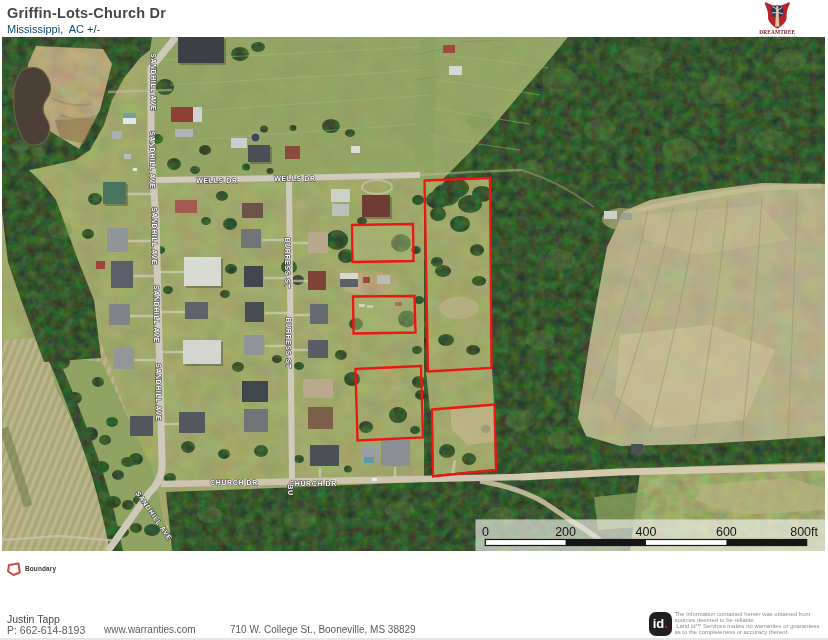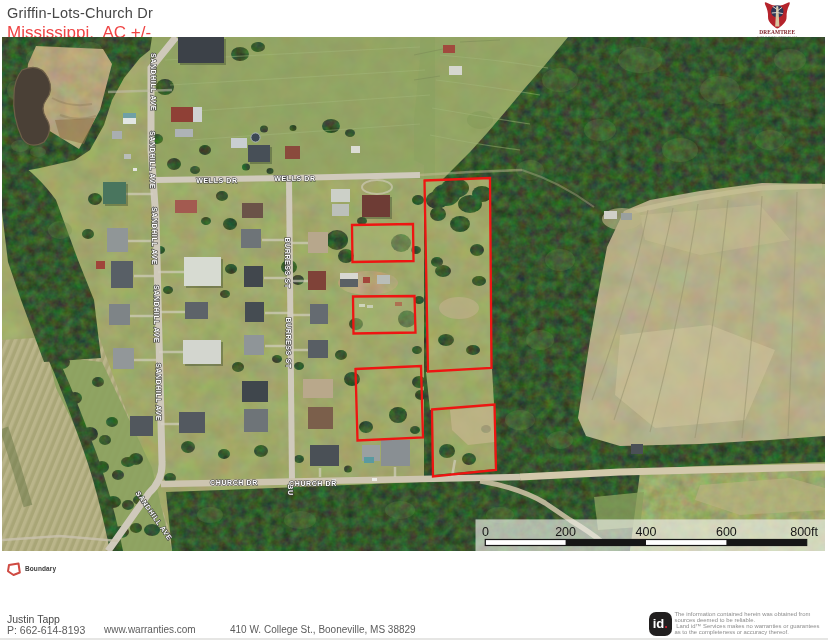--- a/index.html
+++ b/index.html
@@ -3,23 +3,23 @@
 <meta charset="utf-8">
 <style>
   html,body{margin:0;padding:0}
   body{width:828px;height:640px;position:relative;background:#ffffff;
        font-family:"Liberation Sans",sans-serif;overflow:hidden}
   .abs{position:absolute}
 </style>
 </head>
 <body>
 
-<div class="abs" style="left:7px;top:5px;font-size:14.5px;font-weight:normal;color:#474747;letter-spacing:.2px">Griffin-Lots-Church Dr</div>
-
-<div class="abs" style="left:7px;top:22.5px;font-size:17px;color:#ef4444">Mississippi,&nbsp; AC +/-</div>
+<div class="abs" style="left:7px;top:5px;font-size:14.5px;font-weight:bold;color:#474747;letter-spacing:.2px">Griffin-Lots-Church Dr</div>
+
+<div class="abs" style="left:7px;top:22.5px;font-size:11px;color:#0c4a6e">Mississippi,&nbsp; AC +/-</div>
 
 <svg class="abs" style="left:748px;top:0px" width="60" height="38" viewBox="748 0 60 38">
   <path d="M766.3,2.6 Q772,5.9 777.3,6 Q782.6,5.9 788.3,2.6 Q790.6,1.5 789.5,4.5 Q786.3,11 786.6,16.6 Q786.9,21.7 781.9,25.4 Q778.5,28.3 777.3,28.6 Q776.1,28.3 772.7,25.4 Q767.7,21.7 768,16.6 Q768.3,11 765.1,4.5 Q764,1.5 766.3,2.6 Z" fill="#b5242c"></path>
   <circle cx="777.3" cy="11.4" r="6.2" fill="#2e3756"></circle>
   <path d="M776.3,6.5 L778.3,6.5 L779.4,26.5 L775.2,26.5 Z" fill="#d8c5a0"></path>
   <path d="M777.2,9.5 L772.6,6.4 M777.2,11 L782,7.4 M777.2,12.5 L771.8,13 M777.2,12.5 L782.8,13.6 M777.2,8.2 L777.2,5.8" stroke="#dcd8ce" stroke-width="1" fill="none"></path>
   <text x="777.3" y="33.5" font-size="5.4" font-family="Liberation Serif,serif" font-weight="bold" fill="#7a1a22" text-anchor="middle" letter-spacing=".1">DREAMTREE</text>
   <text x="777.3" y="36.8" font-size="2.4" fill="#8a8a8a" text-anchor="middle" letter-spacing=".2">LAND &amp; RANCH COMPANY LLC</text>
 </svg>
 
@@ -472,19 +472,19 @@
 </svg>
 
 <div class="abs" style="left:25px;top:564.5px;font-size:6.5px;font-weight:600;color:#3a3a3a;letter-spacing:.1px">Boundary</div>
 
 <div class="abs" style="left:7px;top:613px;font-size:10.5px;font-weight:normal;color:#4a4a4a">Justin Tapp</div>
 
 <div class="abs" style="left:7px;top:624px;font-size:10.5px;color:#5c5c5c">P: 662-614-8193</div>
 
 <div class="abs" style="left:104px;top:624px;font-size:10px;color:#5c5c5c">www.warranties.com</div>
 
-<div class="abs" style="left:230px;top:624px;font-size:10px;color:#5c5c5c">410 W. College St., Booneville, MS 38829</div>
+<div class="abs" style="left:230px;top:624px;font-size:10px;color:#5c5c5c">710 W. College St., Booneville, MS 38829</div>
 
 <div class="abs" style="left:648.5px;top:612px;width:23.5px;height:24px;background:#211f1f;border-radius:7px;color:#fff;font-weight:bold;font-size:13px;text-align:center;line-height:23px">id<span style="color:#c22033">.</span></div>
 
 <div class="abs" style="left:674.5px;top:610.5px;width:147px;font-size:5.9px;line-height:6.1px;color:#8d8d8d">The information contained herein was obtained from sources deemed to be reliable.<br>&nbsp;Land id™ Services makes no warranties or guarantees as to the completeness or accuracy thereof.</div>
 
 <div class="abs" style="left:0px;top:638px;width:828px;height:1.6px;background:#d8d8d6;opacity:0.65"></div>
 
 </body></html>

